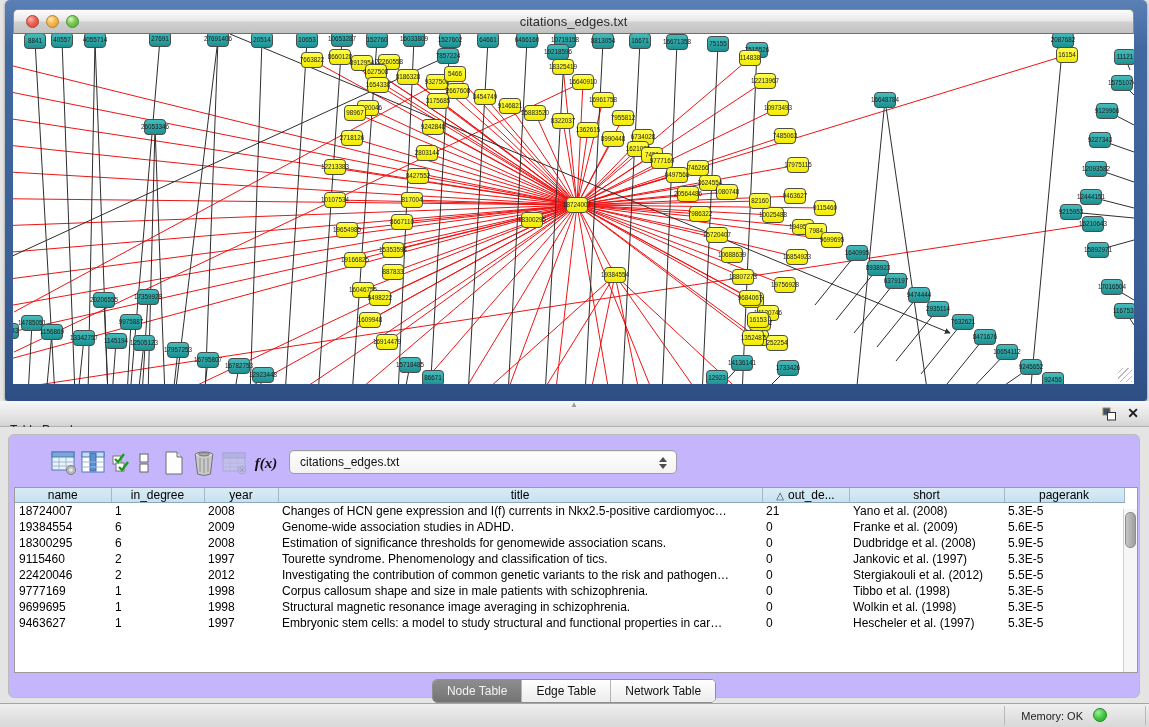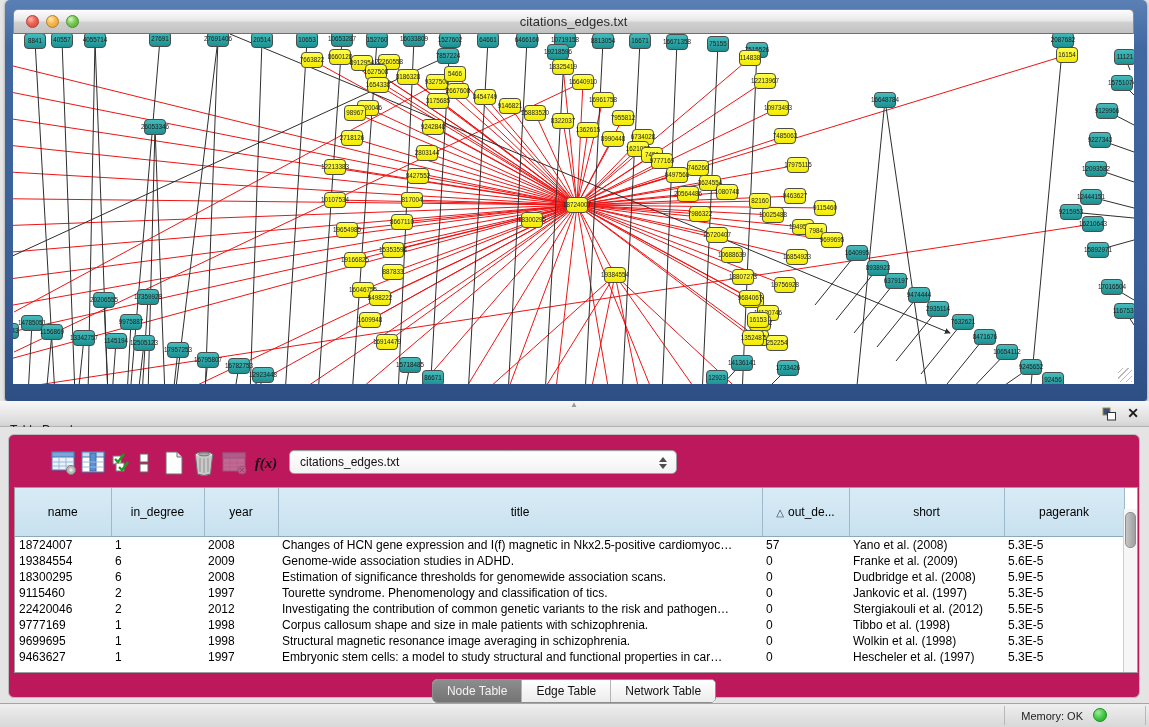--- a/index.html
+++ b/index.html
@@ -25,40 +25,40 @@
   
   #tp-bar{position:absolute;left:0;top:401px;width:1149px;height:26px;
     background:linear-gradient(180deg,#f7f7f7,#dddddd 80%,#d2d2d2);
     border-bottom:1px solid #b2b2b2;box-sizing:border-box;}
   #tp-title{position:absolute;left:10px;top:22px;font-size:12px;color:#222;}
   #tp-grip{position:absolute;left:570px;top:1px;width:10px;height:6px;color:#9a9a9a;font-size:8px;line-height:6px;}
   #tp-float{position:absolute;left:1102px;top:6px;width:15px;height:14px;cursor:pointer;}
   #tp-close{position:absolute;left:1125px;top:4px;width:16px;height:16px;font-size:14px;font-weight:bold;
     color:#1b1b1b;text-align:center;line-height:16px;cursor:pointer;}
   #tp-body{position:absolute;left:0;top:427px;width:1149px;height:276px;background:#e4e4e4;}
-  #tp-panel{position:absolute;left:8px;top:7px;width:1132px;height:264px;background:#be185d;
+  #tp-panel{position:absolute;left:8px;top:7px;width:1132px;height:264px;background:#c4b5fd;
     border:1px solid #bcbcbc;border-radius:6px;box-sizing:border-box;}
   
   .tbtn{position:absolute;top:13px;width:30px;height:30px;border:none;background:transparent;padding:0;cursor:pointer;}
   .tbtn svg{display:block;margin:auto;}
   #btn-fx{font-family:"Liberation Serif",serif;font-style:italic;font-weight:bold;font-size:15px;color:#111;}
   #table-combo{position:absolute;left:280px;top:15px;width:388px;height:24px;background:
     linear-gradient(180deg,#ffffff,#f2f2f2);border:1px solid #9f9f9f;border-radius:5px;
     box-sizing:border-box;box-shadow:inset 0 1px 1px rgba(0,0,0,.08);cursor:pointer;}
   #combo-value{position:absolute;left:10px;top:4px;font-size:12px;color:#111;}
   #combo-arrows{position:absolute;right:8px;top:4px;width:9px;height:16px;}
   #combo-arrows div{width:0;height:0;border-left:4px solid transparent;border-right:4px solid transparent;margin:2px 0;}
   #arr-up{border-bottom:5px solid #4d4d4d;}
   #arr-dn{border-top:5px solid #4d4d4d;}
   
   #tbl-wrap{position:absolute;left:5px;top:52px;width:1124px;height:186px;background:#fff;
     border:1px solid #9c9c9c;box-sizing:border-box;overflow:hidden;}
   #tbl{border-collapse:collapse;table-layout:fixed;width:1109px;font-size:12px;color:#000;}
   #tbl th{height:14px;background:linear-gradient(180deg,#d8ebf5,#c8e1ef);font-weight:normal;
-    border-right:1px solid #9db9ca;border-bottom:1px solid #8ca8ba;padding:17px 4px;
+    border-right:1px solid #9db9ca;border-bottom:1px solid #8ca8ba;padding:0 4px;
     white-space:nowrap;overflow:hidden;text-overflow:ellipsis;}
   #tbl td{height:16px;padding:0 4px;white-space:nowrap;overflow:hidden;line-height:16px;}
   #tbl td.c-short{text-align:left;}
   .sort-glyph{font-size:10px;color:#27415c;margin-right:4px;}
   #vscroll{position:absolute;right:0;top:21px;bottom:0;width:13px;background:#f6f6f6;border-left:1px solid #d0d0d0;}
   #vthumb{position:absolute;left:1px;top:3px;width:9px;height:34px;border-radius:5px;
     background:linear-gradient(90deg,#c6c6c6,#9e9e9e);border:1px solid #8e8e8e;}
   
   #tabs{position:absolute;left:0;right:0;top:244px;text-align:center;}
   #seg{display:inline-flex;border:1px solid #8f8f8f;border-radius:5px;overflow:hidden;
@@ -944,22 +944,22 @@
               <th><span class="sort-glyph">△</span>out_de...</th>
               <th>short</th>
               <th>pagerank</th>
             </tr>
           </thead>
         <tbody id="tbl-body">
             <tr>
               <td>18724007</td>
               <td>1</td>
               <td>2008</td>
-              <td>Changes of HCN gene expression and I(f) magnetic in Nkx2.5-positive cardiomyoc…</td>
-              <td>57</td>
+              <td>Changes of HCN gene expression and I(f) currents in Nkx2.5-positive cardiomyoc…</td>
+              <td>21</td>
               <td class="c-short">Yano et al. (2008)</td>
               <td>5.3E-5</td>
             </tr>
             <tr>
               <td>19384554</td>
               <td>6</td>
               <td>2009</td>
               <td>Genome-wide association studies in ADHD.</td>
               <td>0</td>
               <td class="c-short">Franke et al. (2009)</td>

